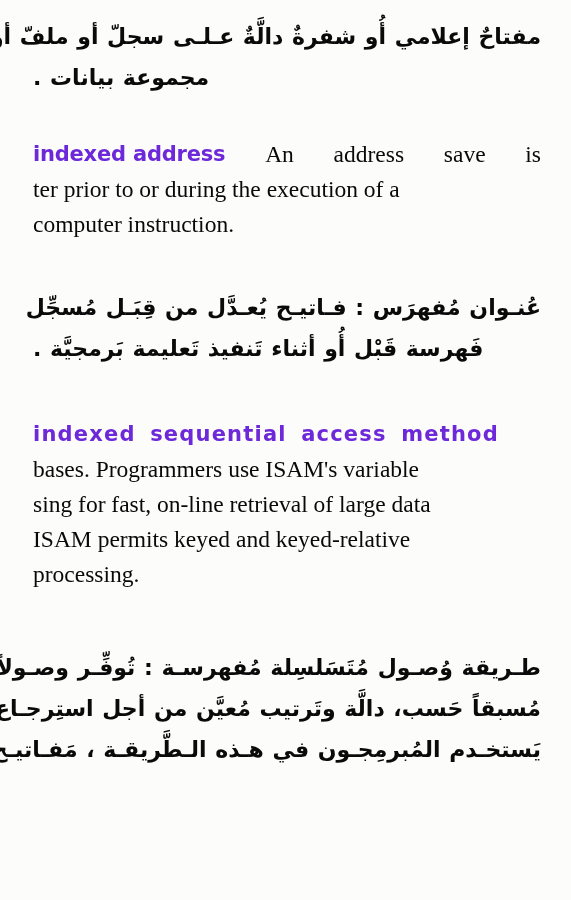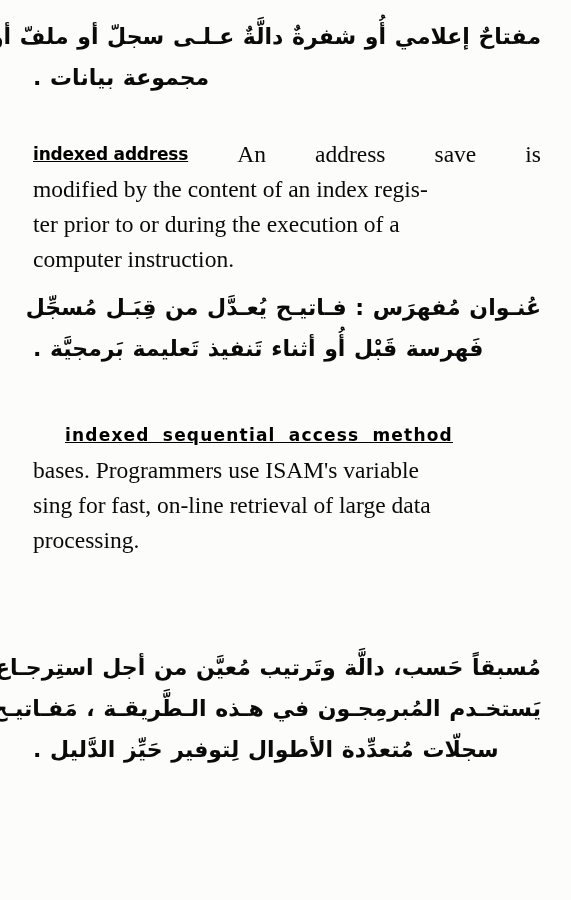--- a/index.html
+++ b/index.html
@@ -67,24 +67,23 @@
     text-align: justify;
     font-family: "Liberation Serif", "DejaVu Serif", serif;
     font-size: 23.5px;
     line-height: 35px;
     color: #090909;
     hyphens: none;
   }
   .en-block .headword {
     font-family: "DejaVu Sans", "Liberation Sans", sans-serif;
     font-weight: 700;
-    font-size: 17px;
+    font-size: 21px;
     letter-spacing: -0.2px;
-    color: #000000;
-    text-decoration: underline;
+    color: #6d28d9;
   }
   .en-block .gap {
     display: inline-block;
     width: 11px;
   }
   .en-line {
     display: block;
     white-space: nowrap;
   }
   .en-line.spread {
@@ -114,39 +113,39 @@
     </div>
 
     <div id="en-entry-1" class="en-block">
       <span class="en-line spread">
         <span class="headword">indexed address</span>
         <span>An</span>
         <span>address</span>
         <span>save</span>
         <span>is</span>
       </span>
-      <span class="en-line">modified by the content of an index regis-</span>
       <span class="en-line">ter prior to or during the execution of a</span>
       <span class="en-line">computer instruction.</span>
     </div>
 
     <div id="ar-def-2" class="ar-block">
       <span class="ar-line ar-right">عُنـوان مُفهرَس : فـاتيـح يُعـدَّل من قِبَـل مُسجِّل</span>
       <span class="ar-line ar-last">فَهرسة قَبْل أُو أثناء تَنفيذ تَعليمة بَرمجيَّة .</span>
     </div>
 
     <div id="en-entry-2" class="en-block">
       <span class="en-line">
-        <span class="headword" style="letter-spacing:1.2px;word-spacing:6px;margin-left:32px;">indexed sequential access method</span>
+        <span class="headword" style="letter-spacing:1.2px;word-spacing:6px;">indexed sequential access method</span>
       </span>
       <span class="en-line">bases. Programmers use ISAM's variable</span>
       <span class="en-line">sing for fast, on-line retrieval of large data</span>
+      <span class="en-line">ISAM permits keyed and keyed-relative</span>
       <span class="en-line">processing.</span>
     </div>
 
     <div id="ar-def-3" class="ar-block">
+      <span class="ar-line ar-right">طـريقة وُصـول مُتَسَلسِلة مُفهرسـة : تُوفِّـر وصـولاً</span>
       <span class="ar-line ar-right">مُسبقاً حَسب، دالَّة وتَرتيب مُعيَّن من أجل استِرجـاع</span>
       <span class="ar-line ar-right">يَستخـدم المُبرمِجـون في هـذه الـطَّريقـة ، مَفـاتيـح</span>
-      <span class="ar-line ar-last">سجلّات مُتعدِّدة الأطوال لِتوفير حَيِّز الدَّليل .</span>
     </div>
 
   </div>
 </div>
 
 </body></html>

